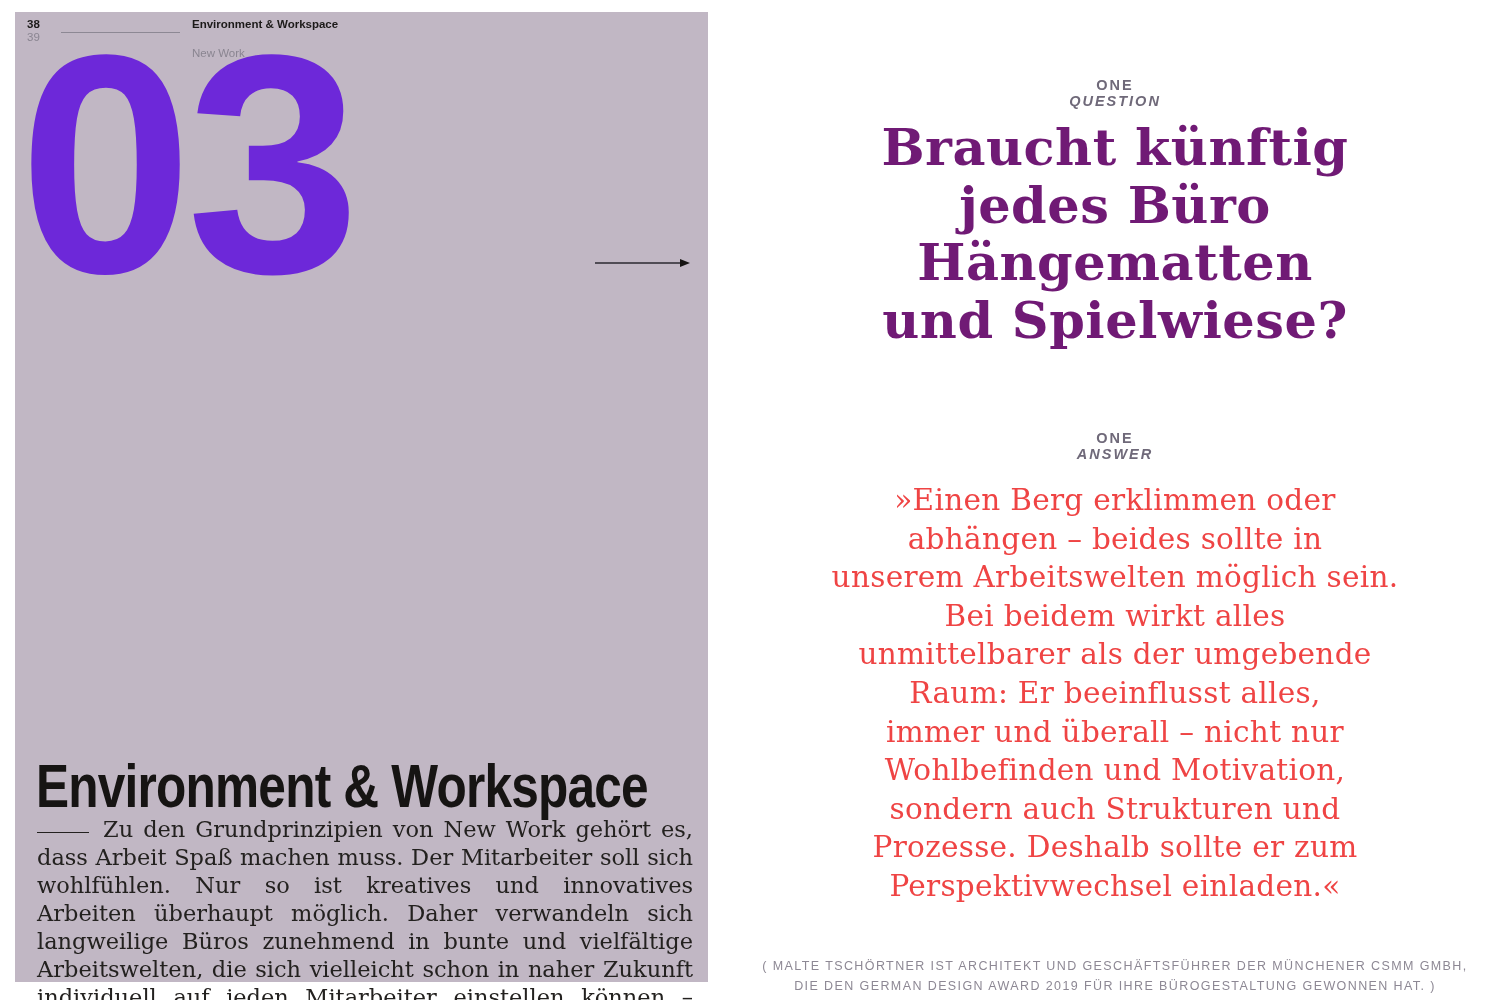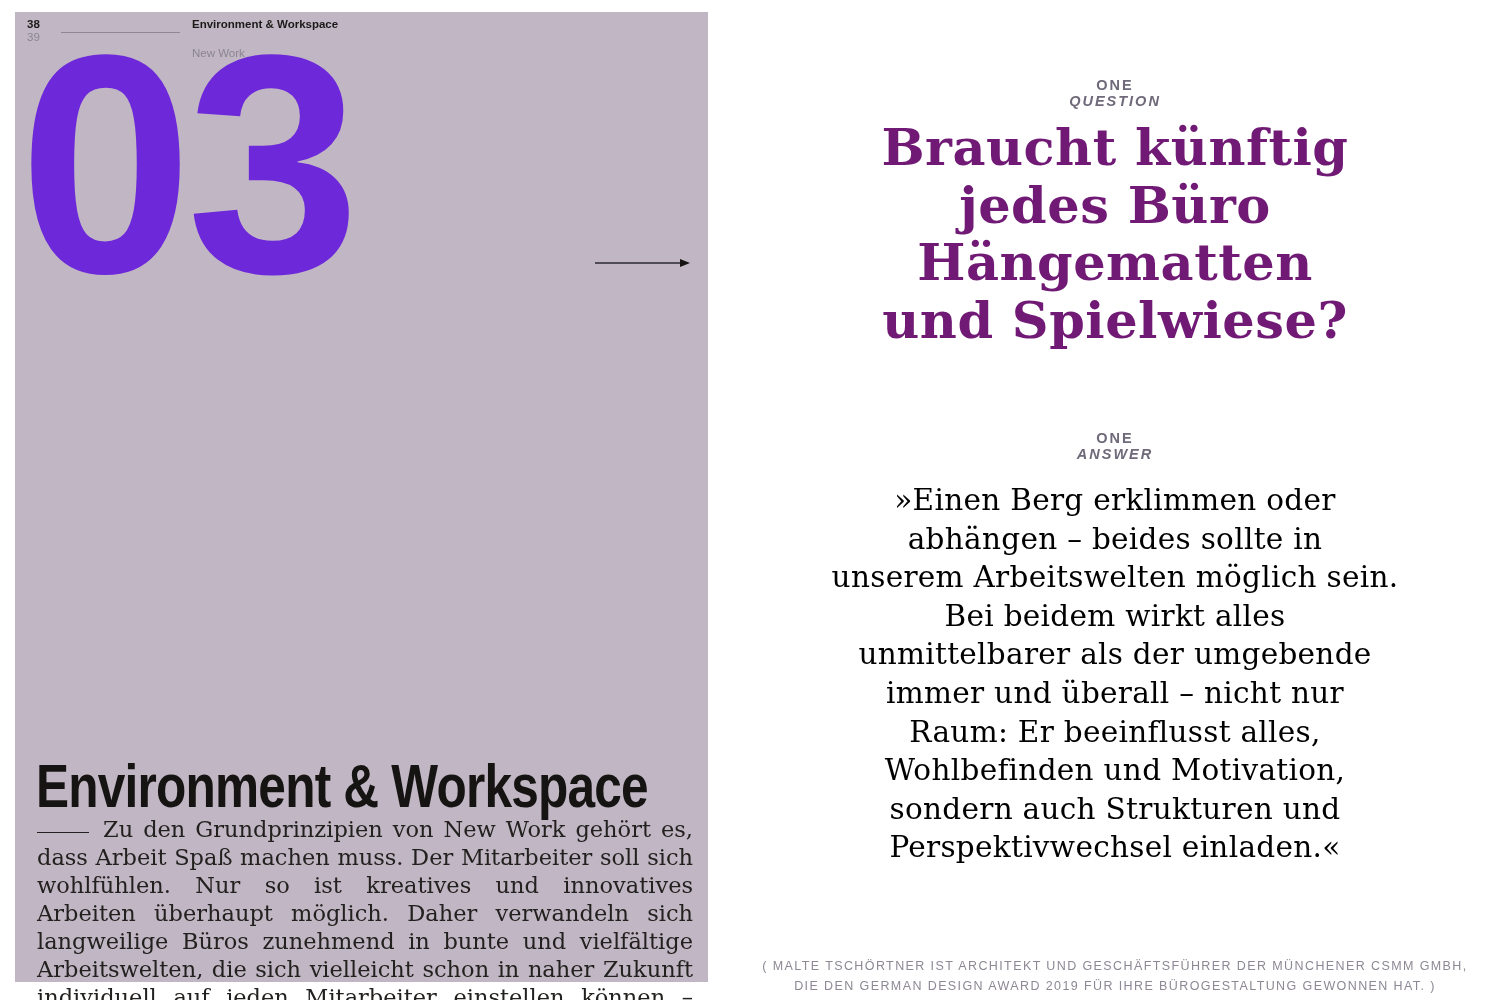--- a/index.html
+++ b/index.html
@@ -56,21 +56,21 @@
 
   .question{
     top:104px;
     font-family:"DejaVu Serif","Liberation Serif",serif;font-weight:bold;
     font-size:51px;line-height:57.5px;color:#701a75;letter-spacing:0.5px;
   }
 
   .answer{
     top:466px;
     font-family:"DejaVu Serif","Liberation Serif",serif;
-    font-size:29.5px;line-height:38.6px;color:#000000;letter-spacing:0.3px;
+    font-size:29.5px;line-height:38.6px;color:#ef4444;letter-spacing:0.3px;
   }
 
   .caption{
     top:941px;left:52px;width:710px;
     color:var(--caption);font-weight:normal;font-size:12.5px;line-height:20px;letter-spacing:1.4px;
   }
 </style>
 </head>
 <body>
 
@@ -118,24 +118,25 @@
       <div>ONE</div>
       <div class="italic">ANSWER</div>
     </div>
 
     <div class="rp-col answer">
       <div>»Einen Berg erklimmen oder</div>
       <div>abhängen – beides sollte in</div>
       <div>unserem Arbeitswelten möglich sein.</div>
       <div>Bei beidem wirkt alles</div>
       <div>unmittelbarer als der umgebende</div>
+      <div>Raum: Er beeinflusst alles,</div>
       <div>immer und überall – nicht nur</div>
-      <div>Raum: Er beeinflusst alles,</div>
       <div>Wohlbefinden und Motivation,</div>
       <div>sondern auch Strukturen und</div>
+      <div>Prozesse. Deshalb sollte er zum</div>
       <div>Perspektivwechsel einladen.«</div>
     </div>
 
     <div class="rp-col caption">
       <div>( MALTE TSCHÖRTNER IST ARCHITEKT UND GESCHÄFTSFÜHRER DER MÜNCHENER CSMM GMBH,</div>
       <div>DIE DEN GERMAN DESIGN AWARD 2019 FÜR IHRE BÜROGESTALTUNG GEWONNEN HAT. )</div>
     </div>
 
   </div>
 </div>

